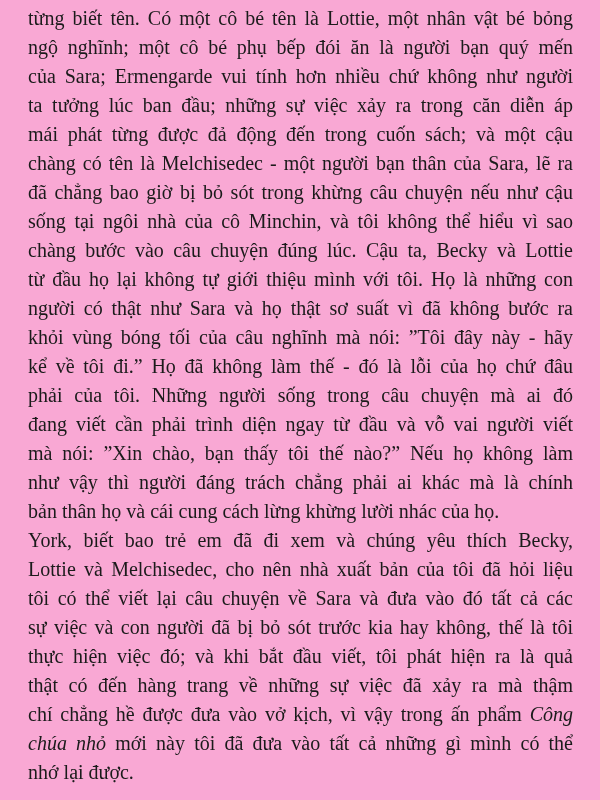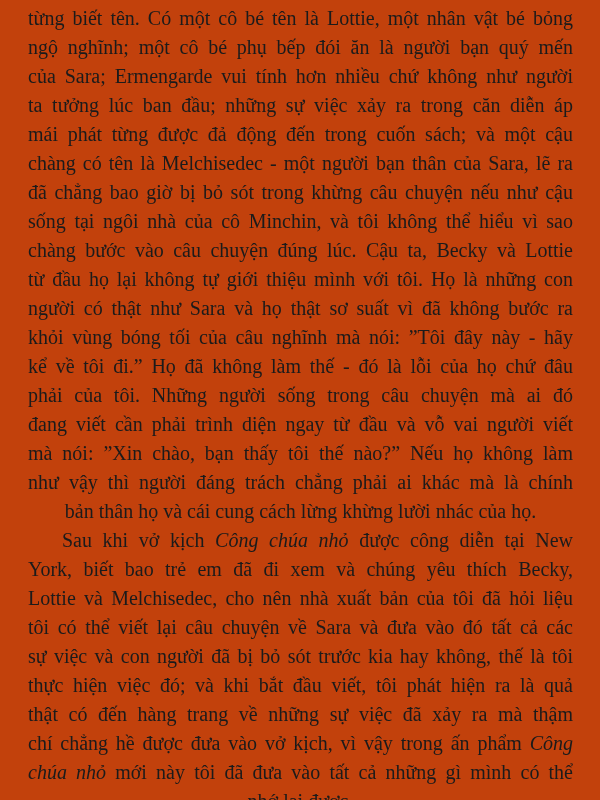--- a/index.html
+++ b/index.html
@@ -21,58 +21,57 @@
     background: #fefefe;
     font-family: "Liberation Serif", "DejaVu Serif", serif;
     font-size: 20px;
     line-height: 29px;
     color: #1b1b1b;
   }
   .line {
     height: 29px;
     overflow: hidden;
     white-space: nowrap;
-    text-align: center;
+    text-align: left;
   }
   .line.justify {
     white-space: normal;
     text-align: justify;
     text-align-last: justify;
   }
   .line.indent {
     text-indent: 34px;
   }
   .line em {
     font-style: italic;
   }
 </style>
 </head>
 <body>
 
-<div class="page" style="background: #c2410c; color: rgb(27, 27, 27);">
+<div class="page" style="background: #f9a8d4; color: rgb(27, 27, 27);">
   <div id="text-block">
       <div class="line justify"><span>từng biết tên. Có một cô bé tên là Lottie, một nhân vật bé bỏng</span></div>
       <div class="line justify"><span>ngộ nghĩnh; một cô bé phụ bếp đói ăn là người bạn quý mến</span></div>
       <div class="line justify"><span>của Sara; Ermengarde vui tính hơn nhiều chứ không như người</span></div>
       <div class="line justify"><span>ta tưởng lúc ban đầu; những sự việc xảy ra trong căn diễn áp</span></div>
       <div class="line justify"><span>mái phát từng được đả động đến trong cuốn sách; và một cậu</span></div>
       <div class="line justify"><span>chàng có tên là Melchisedec - một người bạn thân của Sara, lẽ ra</span></div>
       <div class="line justify"><span>đã chẳng bao giờ bị bỏ sót trong khừng câu chuyện nếu như cậu</span></div>
       <div class="line justify"><span>sống tại ngôi nhà của cô Minchin, và tôi không thể hiểu vì sao</span></div>
       <div class="line justify"><span>chàng bước vào câu chuyện đúng lúc. Cậu ta, Becky và Lottie</span></div>
       <div class="line justify"><span>từ đầu họ lại không tự giới thiệu mình với tôi. Họ là những con</span></div>
       <div class="line justify"><span>người có thật như Sara và họ thật sơ suất vì đã không bước ra</span></div>
       <div class="line justify"><span>khỏi vùng bóng tối của câu nghĩnh mà nói: ”Tôi đây này - hãy</span></div>
       <div class="line justify"><span>kể về tôi đi.” Họ đã không làm thế - đó là lỗi của họ chứ đâu</span></div>
       <div class="line justify"><span>phải của tôi. Những người sống trong câu chuyện mà ai đó</span></div>
       <div class="line justify"><span>đang viết cần phải trình diện ngay từ đầu và vỗ vai người viết</span></div>
       <div class="line justify"><span>mà nói: ”Xin chào, bạn thấy tôi thế nào?” Nếu họ không làm</span></div>
       <div class="line justify"><span>như vậy thì người đáng trách chẳng phải ai khác mà là chính</span></div>
       <div class="line"><span>bản thân họ và cái cung cách lừng khừng lười nhác của họ.</span></div>
-      <div class="line justify indent"><span>Sau khi vở kịch </span><em>Công chúa nhỏ</em><span> được công diễn tại New</span></div>
       <div class="line justify"><span>York, biết bao trẻ em đã đi xem và chúng yêu thích Becky,</span></div>
       <div class="line justify"><span>Lottie và Melchisedec, cho nên nhà xuất bản của tôi đã hỏi liệu</span></div>
       <div class="line justify"><span>tôi có thể viết lại câu chuyện về Sara và đưa vào đó tất cả các</span></div>
       <div class="line justify"><span>sự việc và con người đã bị bỏ sót trước kia hay không, thế là tôi</span></div>
       <div class="line justify"><span>thực hiện việc đó; và khi bắt đầu viết, tôi phát hiện ra là quả</span></div>
       <div class="line justify"><span>thật có đến hàng trang về những sự việc đã xảy ra mà thậm</span></div>
       <div class="line justify"><span>chí chẳng hề được đưa vào vở kịch, vì vậy trong ấn phẩm </span><em>Công</em></div>
       <div class="line justify"><em>chúa nhỏ</em><span> mới này tôi đã đưa vào tất cả những gì mình có thể</span></div>
       <div class="line"><span>nhớ lại được.</span></div>
     </div>

